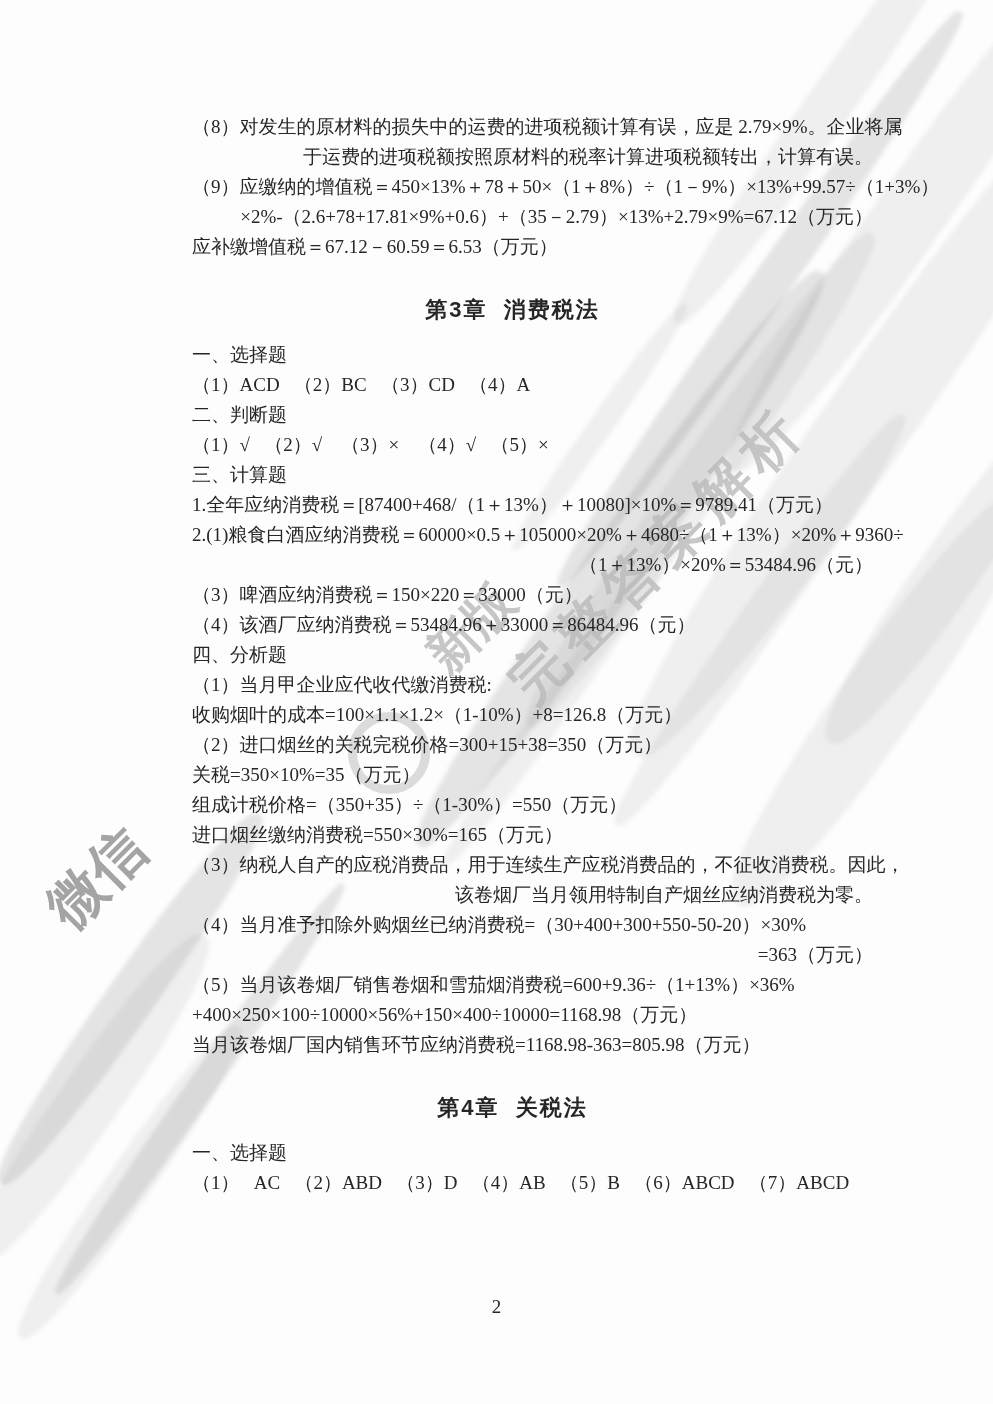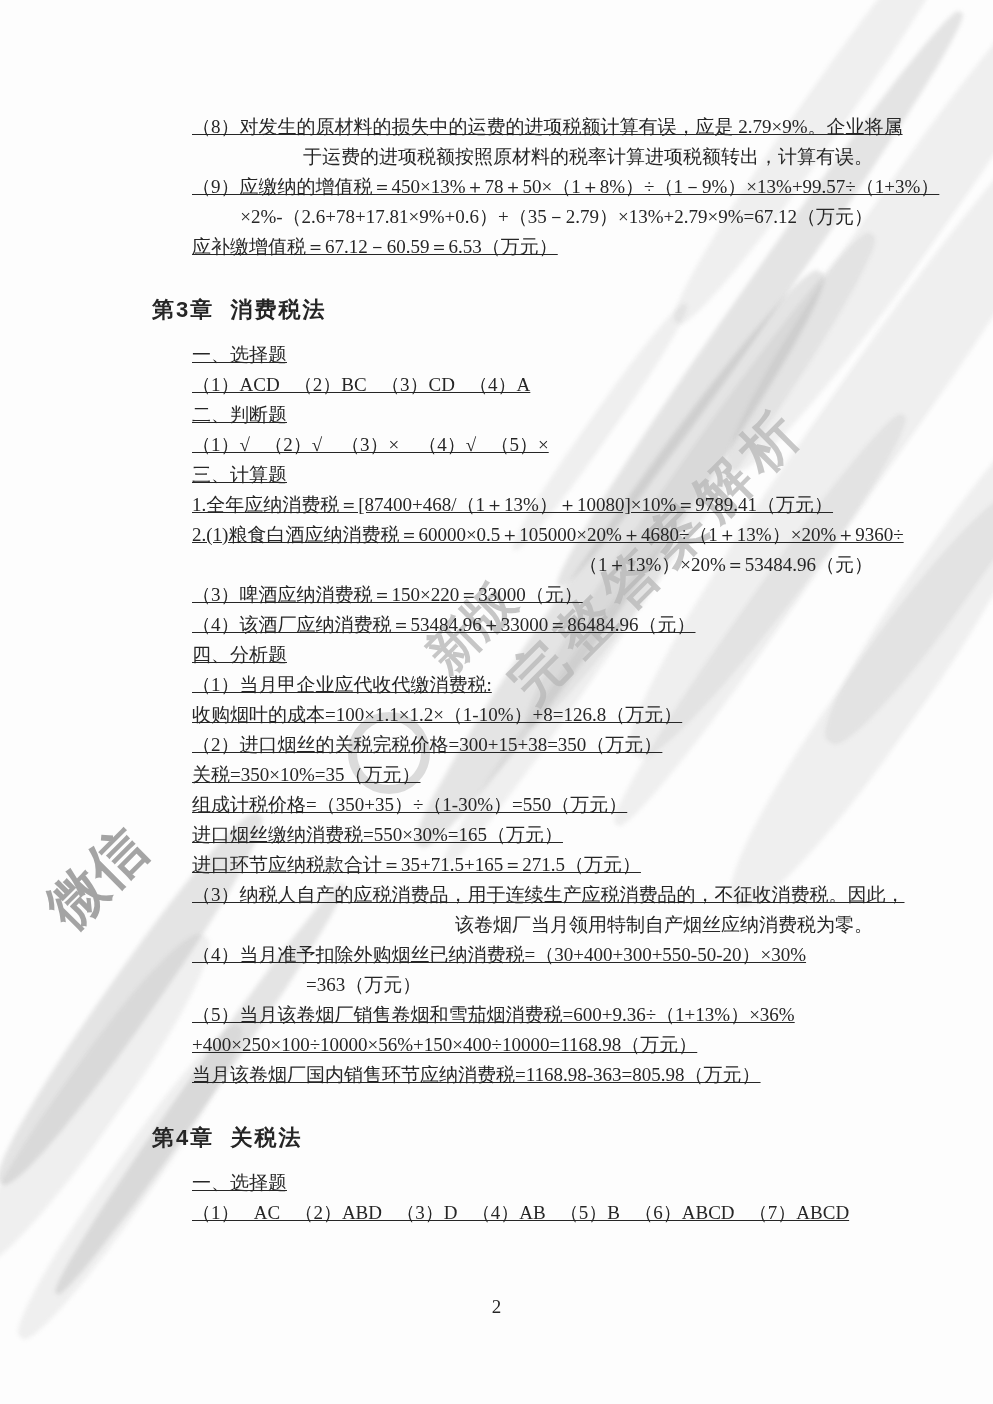--- a/index.html
+++ b/index.html
@@ -44,30 +44,30 @@
   .doc {
     position:absolute; left:152px; right:120px; top:112px;
     z-index:2;
   }
   .line {
     font-size:19px;
     line-height:30px;
     min-height:30px;
     white-space:pre;
   }
-  .indent { padding-left:40px;text-decoration:underline; }
+  .indent { padding-left:40px; }
   .flush  { padding-left:0;text-align:right; }
-  .eq     { padding-left:154px; }
+  .eq     { padding-left:154px;text-align:right; }
   .heading {
     font-family:"Liberation Sans","DejaVu Sans",sans-serif;
     font-weight:bold;
     font-size:22px;
     line-height:32px;
     min-height:32px;
-    text-align:left;
+    text-align:center;
     letter-spacing:2px;
     margin:32px 0 14px 0;
     white-space:pre;
   }
   .pagenum {
     position:absolute; left:0; right:0; top:1296px;
     text-align:center;
     font-size:19px;
     z-index:2;
   }
@@ -117,21 +117,20 @@
     <div class="line flush">（1＋13%）×20%＝53484.96（元）</div>
     <div class="line indent">（3）啤酒应纳消费税＝150×220＝33000（元）</div>
     <div class="line indent">（4）该酒厂应纳消费税＝53484.96＋33000＝86484.96（元）</div>
     <div class="line indent">四、分析题</div>
     <div class="line indent">（1）当月甲企业应代收代缴消费税:</div>
     <div class="line indent">收购烟叶的成本=100×1.1×1.2×（1-10%）+8=126.8（万元）</div>
     <div class="line indent">（2）进口烟丝的关税完税价格=300+15+38=350（万元）</div>
     <div class="line indent">关税=350×10%=35（万元）</div>
     <div class="line indent">组成计税价格=（350+35）÷（1-30%）=550（万元）</div>
     <div class="line indent">进口烟丝缴纳消费税=550×30%=165（万元）</div>
-    <div class="line indent">进口环节应纳税款合计＝35+71.5+165＝271.5（万元）</div>
     <div class="line indent">（3）纳税人自产的应税消费品，用于连续生产应税消费品的，不征收消费税。因此，</div>
     <div class="line flush">该卷烟厂当月领用特制自产烟丝应纳消费税为零。</div>
     <div class="line indent">（4）当月准予扣除外购烟丝已纳消费税=（30+400+300+550-50-20）×30%</div>
     <div class="line eq">=363（万元）</div>
     <div class="line indent">（5）当月该卷烟厂销售卷烟和雪茄烟消费税=600+9.36÷（1+13%）×36%</div>
     <div class="line indent">+400×250×100÷10000×56%+150×400÷10000=1168.98（万元）</div>
     <div class="line indent">当月该卷烟厂国内销售环节应纳消费税=1168.98-363=805.98（万元）</div>
     <div class="line heading">第4章  关税法</div>
     <div class="line indent">一、选择题</div>
     <div class="line indent">（1）   AC   （2）ABD   （3）D   （4）AB   （5）B   （6）ABCD   （7）ABCD</div>

